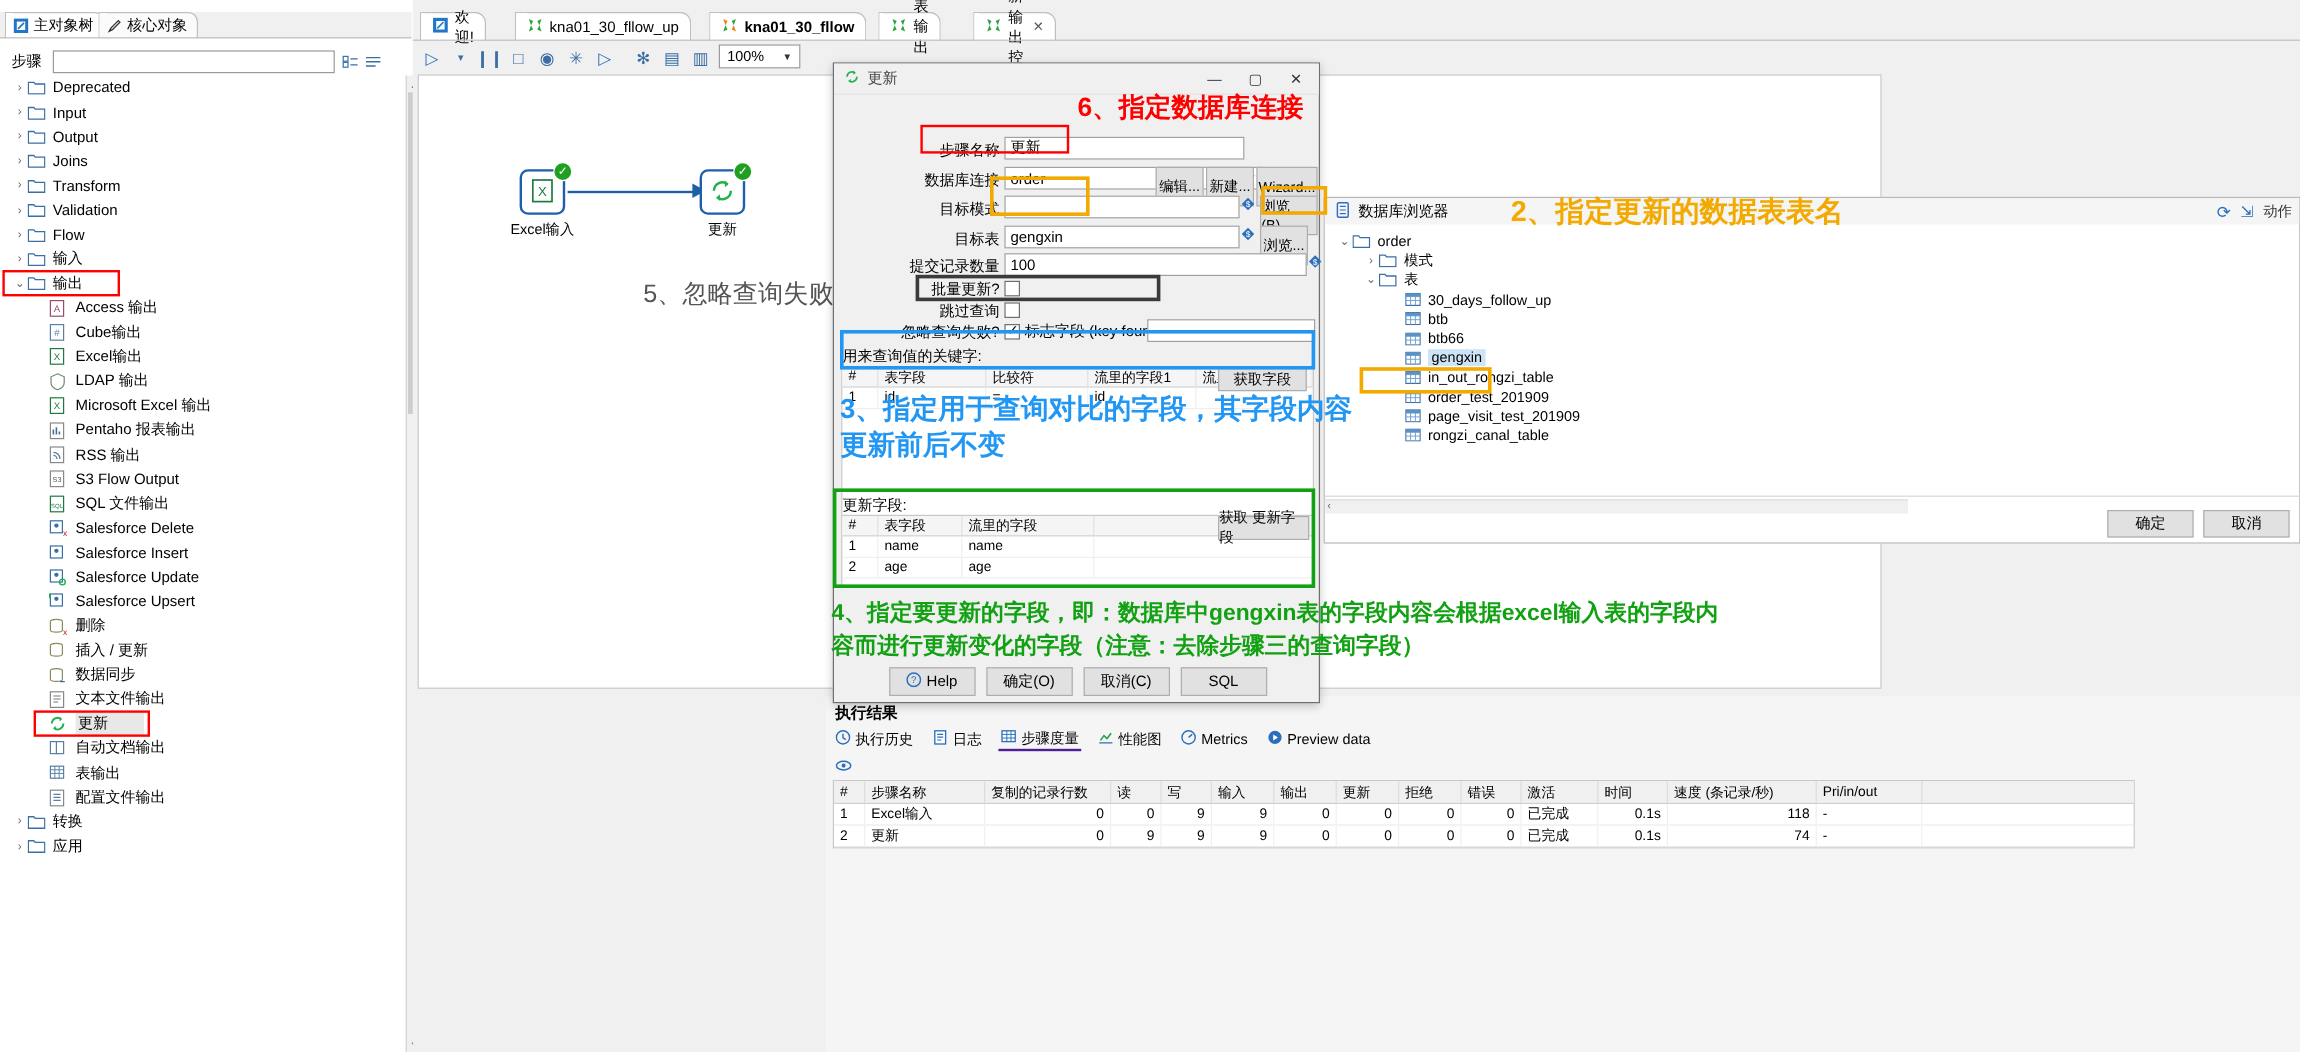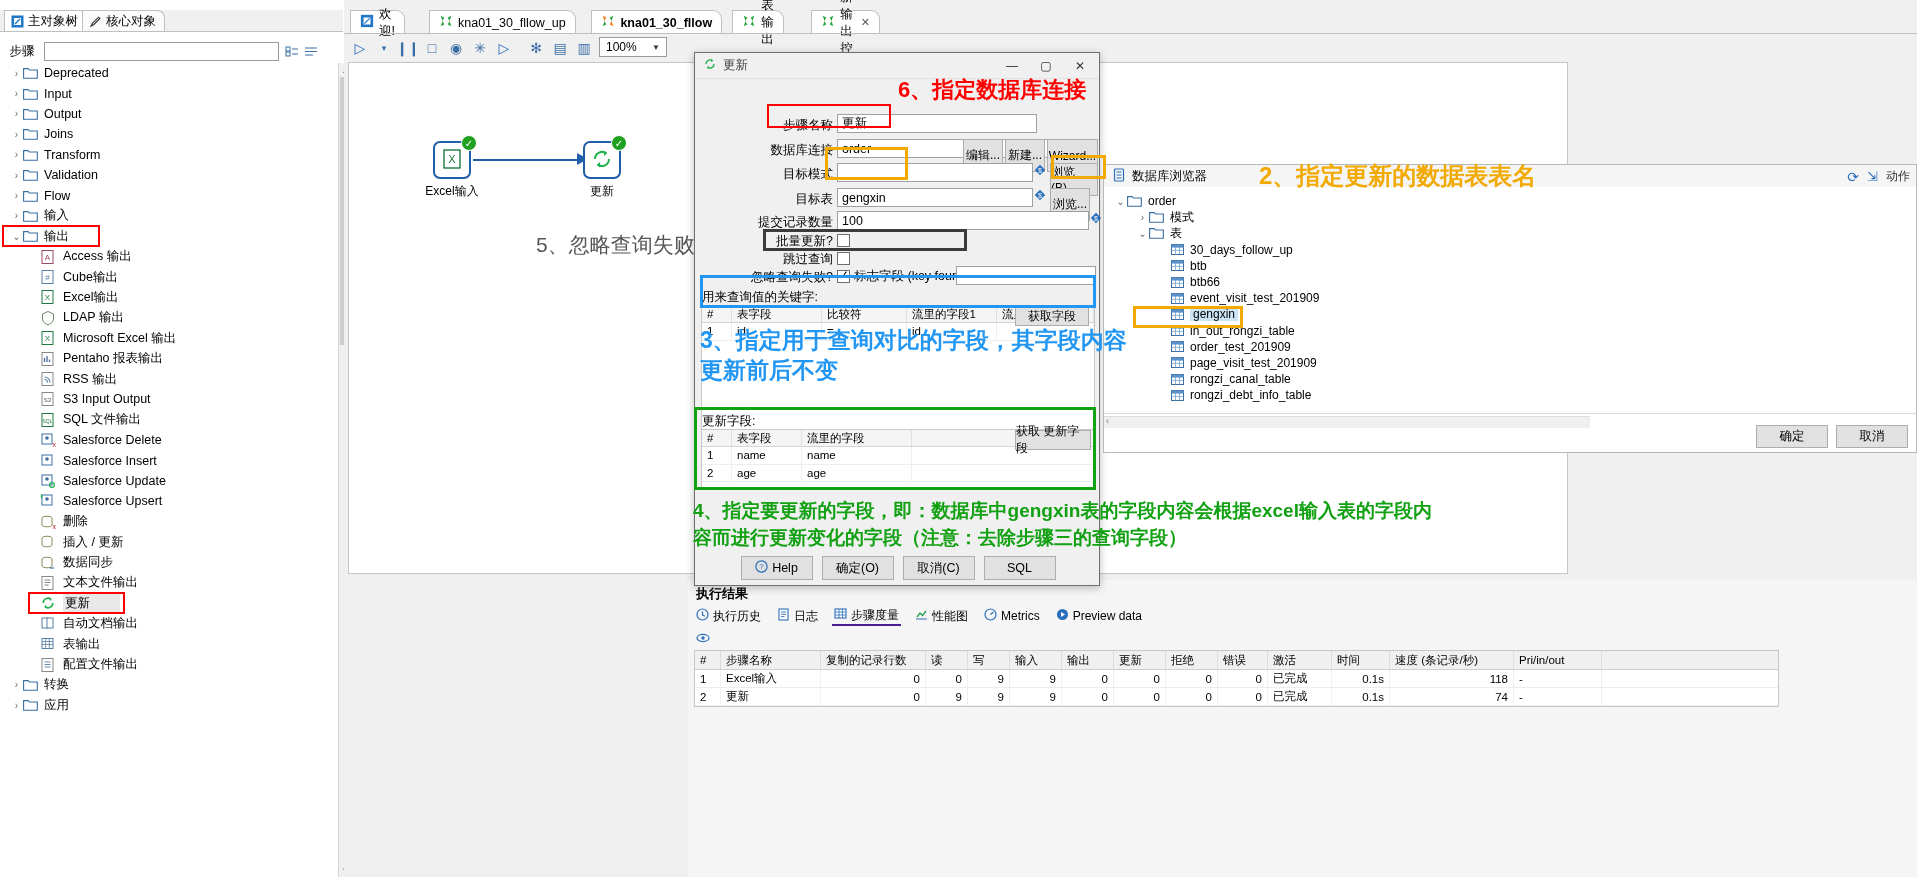--- a/index.html
+++ b/index.html
@@ -310,21 +310,21 @@
           </span>
           <span>RSS 输出</span>
         </div>
         <div class="tree-row lvl1">
           <span class="step-ico">
             <svg width="16" height="16" viewBox="0 0 16 16">
               <rect x="2" y="1.5" width="11" height="13" fill="#fff" stroke="#888"></rect>
               <text x="7.5" y="11" font-size="6" fill="#555" text-anchor="middle" font-family="Liberation Sans">S3</text>
             </svg>
           </span>
-          <span>S3 Input Output</span>
+          <span>S3 Flow Output</span>
         </div>
         <div class="tree-row lvl1">
           <span class="step-ico">
             <svg width="16" height="16" viewBox="0 0 16 16">
               <rect x="2" y="1.5" width="11" height="13" fill="#fff" stroke="#1f7a3f"></rect>
               <text x="7.5" y="11" font-size="5" fill="#1f7a3f" text-anchor="middle" font-family="Liberation Sans">SQL</text>
             </svg>
           </span>
           <span>SQL 文件输出</span>
         </div>
@@ -873,75 +873,57 @@
             </svg></span>
           <span>btb66</span>
         </div>
         <div class="rp-row" style="padding-left: 54px;">
           <span class="tw"></span>
           <span class="tbl-ico"><svg width="13" height="11" viewBox="0 0 13 11">
               <rect x="0.5" y="0.5" width="12" height="10" fill="#fff" stroke="#3a6ea5"></rect>
               <path d="M0.5 3.2h12M0.5 6.4h12M4.5 0.5v10M8.5 0.5v10" stroke="#6fa0d0" stroke-width="0.8"></path>
               <rect x="0.5" y="0.5" width="12" height="2.7" fill="#5a92c8"></rect>
             </svg></span>
-          <span>event_visit_test_201909</span>
+          <span style="background:#cde4f7;padding:0 3px;">gengxin</span>
         </div>
         <div class="rp-row" style="padding-left: 54px;">
           <span class="tw"></span>
           <span class="tbl-ico"><svg width="13" height="11" viewBox="0 0 13 11">
               <rect x="0.5" y="0.5" width="12" height="10" fill="#fff" stroke="#3a6ea5"></rect>
               <path d="M0.5 3.2h12M0.5 6.4h12M4.5 0.5v10M8.5 0.5v10" stroke="#6fa0d0" stroke-width="0.8"></path>
               <rect x="0.5" y="0.5" width="12" height="2.7" fill="#5a92c8"></rect>
             </svg></span>
-          <span style="background:#cde4f7;padding:0 3px;">gengxin</span>
+          <span>in_out_rongzi_table</span>
         </div>
         <div class="rp-row" style="padding-left: 54px;">
           <span class="tw"></span>
           <span class="tbl-ico"><svg width="13" height="11" viewBox="0 0 13 11">
               <rect x="0.5" y="0.5" width="12" height="10" fill="#fff" stroke="#3a6ea5"></rect>
               <path d="M0.5 3.2h12M0.5 6.4h12M4.5 0.5v10M8.5 0.5v10" stroke="#6fa0d0" stroke-width="0.8"></path>
               <rect x="0.5" y="0.5" width="12" height="2.7" fill="#5a92c8"></rect>
             </svg></span>
-          <span>in_out_rongzi_table</span>
+          <span>order_test_201909</span>
         </div>
         <div class="rp-row" style="padding-left: 54px;">
           <span class="tw"></span>
           <span class="tbl-ico"><svg width="13" height="11" viewBox="0 0 13 11">
               <rect x="0.5" y="0.5" width="12" height="10" fill="#fff" stroke="#3a6ea5"></rect>
               <path d="M0.5 3.2h12M0.5 6.4h12M4.5 0.5v10M8.5 0.5v10" stroke="#6fa0d0" stroke-width="0.8"></path>
               <rect x="0.5" y="0.5" width="12" height="2.7" fill="#5a92c8"></rect>
             </svg></span>
-          <span>order_test_201909</span>
+          <span>page_visit_test_201909</span>
         </div>
         <div class="rp-row" style="padding-left: 54px;">
           <span class="tw"></span>
           <span class="tbl-ico"><svg width="13" height="11" viewBox="0 0 13 11">
               <rect x="0.5" y="0.5" width="12" height="10" fill="#fff" stroke="#3a6ea5"></rect>
               <path d="M0.5 3.2h12M0.5 6.4h12M4.5 0.5v10M8.5 0.5v10" stroke="#6fa0d0" stroke-width="0.8"></path>
               <rect x="0.5" y="0.5" width="12" height="2.7" fill="#5a92c8"></rect>
             </svg></span>
-          <span>page_visit_test_201909</span>
-        </div>
-        <div class="rp-row" style="padding-left: 54px;">
-          <span class="tw"></span>
-          <span class="tbl-ico"><svg width="13" height="11" viewBox="0 0 13 11">
-              <rect x="0.5" y="0.5" width="12" height="10" fill="#fff" stroke="#3a6ea5"></rect>
-              <path d="M0.5 3.2h12M0.5 6.4h12M4.5 0.5v10M8.5 0.5v10" stroke="#6fa0d0" stroke-width="0.8"></path>
-              <rect x="0.5" y="0.5" width="12" height="2.7" fill="#5a92c8"></rect>
-            </svg></span>
           <span>rongzi_canal_table</span>
-        </div>
-        <div class="rp-row" style="padding-left: 54px;">
-          <span class="tw"></span>
-          <span class="tbl-ico"><svg width="13" height="11" viewBox="0 0 13 11">
-              <rect x="0.5" y="0.5" width="12" height="10" fill="#fff" stroke="#3a6ea5"></rect>
-              <path d="M0.5 3.2h12M0.5 6.4h12M4.5 0.5v10M8.5 0.5v10" stroke="#6fa0d0" stroke-width="0.8"></path>
-              <rect x="0.5" y="0.5" width="12" height="2.7" fill="#5a92c8"></rect>
-            </svg></span>
-          <span>rongzi_debt_info_table</span>
         </div>
       </div>
     <div class="rp-divider"></div>
     <div class="rp-scrollx">
         <span style="position:absolute;left:2px;top:-1px;font-size:9px;color:#666;">‹</span>
       </div>
     <div class="rp-btnrow">
       <div class="rp-btn">确定</div>
       <div class="rp-btn">取消</div>
     </div>

